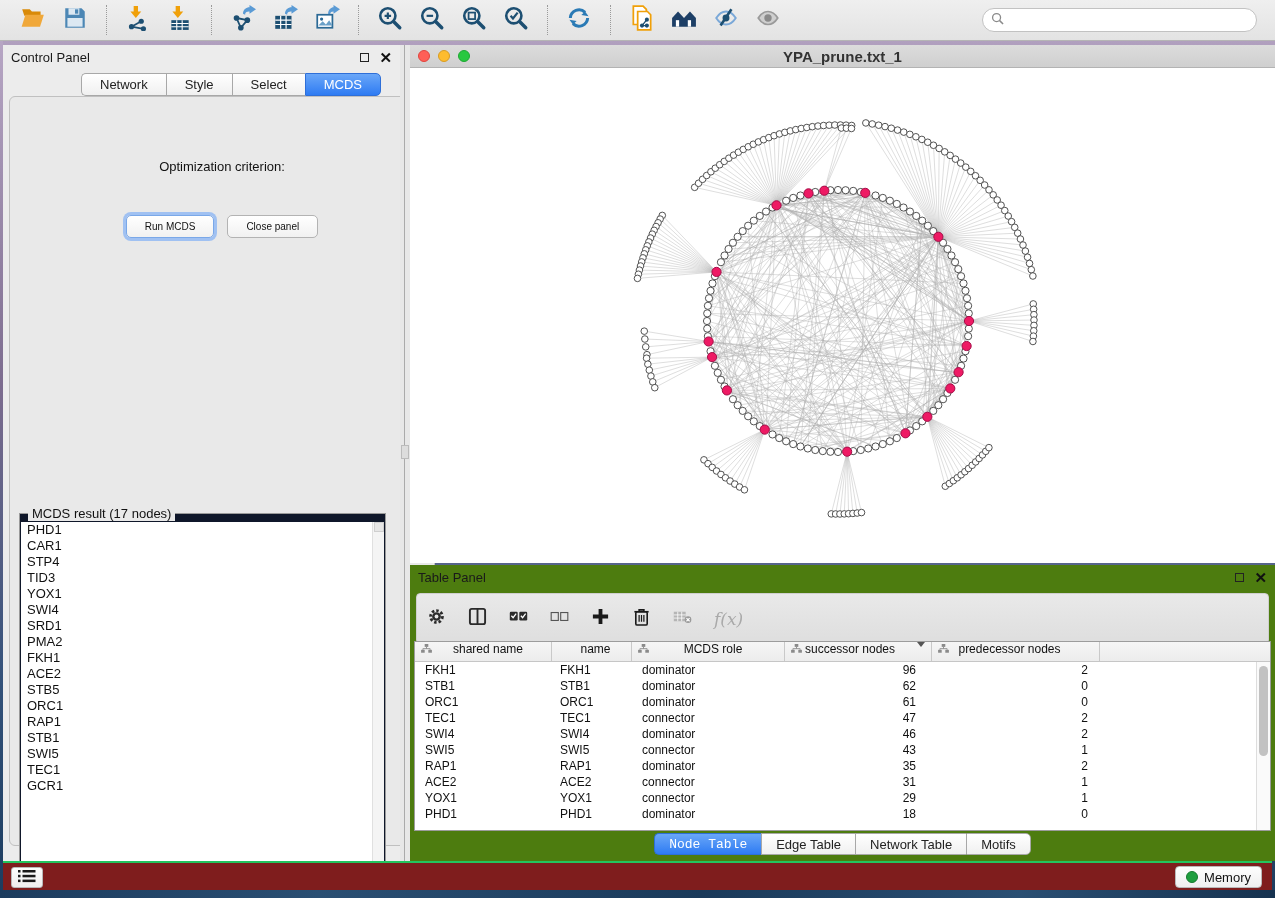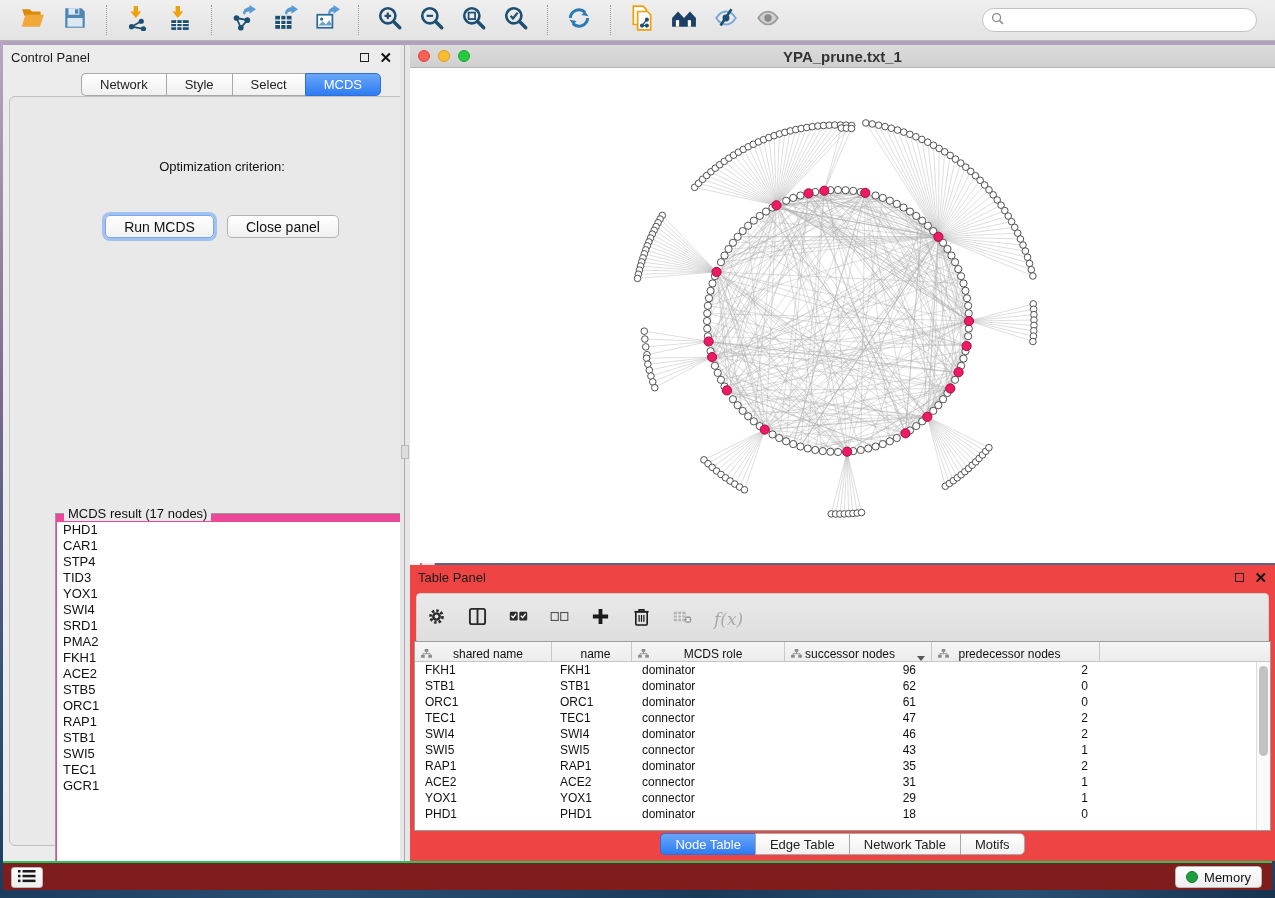--- a/index.html
+++ b/index.html
@@ -33,24 +33,24 @@
   .cp-tab.selected { background:linear-gradient(#6aa7f8,#2e7bf3); color:#fff; border-color:#2e6fd8; }
 
   .cp-pane { position:absolute; left:6px; top:51px; width:426px; height:750px; background:#e9e9e9; border:1px solid #c0c0c0; border-radius:6px; }
   .opt-label { position:absolute; left:0; top:62px; width:100%; text-align:center; font-size:13px; color:#111; }
   .opt-select { position:absolute; left:38px; top:85px; width:312px; height:24px; background:#fff; border:1px solid #b3b3b3; border-radius:4px; display:flex; align-items:center; font-size:13px; color:#111; padding-left:9px; }
   .opt-select .spin { position:absolute; right:1px; top:1px; width:21px; height:20px; border-radius:3px; background:linear-gradient(#6aa7f8,#2e7bf3); display:flex; flex-direction:column; align-items:center; justify-content:center; gap:1px; }
   .spin i { width:0; height:0; border-left:4px solid transparent; border-right:4px solid transparent; }
   .spin .up { border-bottom:4px solid #fff; }
   .spin .dn { border-top:4px solid #fff; }
   .cp-buttons { position:absolute; left:0; top:118px; width:100%; display:flex; justify-content:center; gap:13px; }
-  .btn { height:23px; padding:0 18px; background:linear-gradient(#ffffff,#f1f1f1); border:1px solid #b3b3b3; border-radius:5px; font-size:14px; color:#111; display:flex; align-items:center; }
+  .btn { height:23px; padding:0 18px; background:linear-gradient(#ffffff,#f1f1f1); border:1px solid #b3b3b3; border-radius:5px; font-size:10px; color:#111; display:flex; align-items:center; }
   .btn.focused { box-shadow:0 0 0 3px rgba(100,160,250,.55); border-color:#7aa8e8; }
 
-  .mcds-fieldset { position:absolute; left:9px; top:416px; width:367px; height:370px; border:1px solid #9a9a9a; background:#ec4899;margin-left:36px; }
+  .mcds-fieldset { position:absolute; left:9px; top:416px; width:367px; height:370px; border:1px solid #9a9a9a; background:#0f172a; }
   .mcds-legend { position:absolute; left:8px; top:-8px; background:#e9e9e9; padding:0 4px; font-size:13px; color:#111; }
   .mcds-list { position:absolute; left:1px; top:8px; right:13px; bottom:1px; overflow:hidden; background:#fff; }
   .mcds-item { font-size:13px; line-height:16px; padding-left:6px; color:#111; }
   .mcds-scroll { position:absolute; right:1px; top:8px; width:12px; bottom:1px; background:#f4f4f4; border-left:1px solid #e0e0e0; }
   .mcds-scroll .cap { position:absolute; left:1px; top:0; width:10px; height:10px; background:#e6e6e6; border:1px solid #cfcfcf; }
 
   
   .vsplit { position:absolute; left:400px; top:45px; width:10px; height:816px; background:#e7e7e7; }
   .vsplit .line { position:absolute; left:4px; top:0; width:1px; height:100%; background:#aaa; }
   .vsplit .handle { position:absolute; left:1px; top:400px; width:8px; height:14px; background:#ddd; border:1px solid #bbb; }
@@ -60,48 +60,48 @@
   .net-titlebar { height:23px; background:linear-gradient(#dcdcdc,#cfcfcf); border-bottom:1px solid #b3b3b3; display:flex; align-items:center; padding:0 8px; position:relative; }
   .lights { display:flex; gap:8px; }
   .light { width:12px; height:12px; border-radius:50%; }
   .light.red { background:#ff5f57; border:1px solid #e0443e; }
   .light.yellow { background:#febc2e; border:1px solid #d89c22; }
   .light.green { background:#28c840; border:1px solid #1da832; }
   .net-title { position:absolute; left:0; width:100%; text-align:center; font-size:15px; font-weight:bold; color:#333; }
   .net-canvas { position:relative; width:865px; height:495px; background:#fff; }
 
   
-  .table-panel { position:absolute; left:410px; top:565px; width:865px; height:296px; background:#ef4444; }
+  .table-panel { position:absolute; left:410px; top:565px; width:865px; height:296px; background:#4d7c0f; }
   .tp-toolbar { position:absolute; left:6px; top:28px; width:853px; height:51px; background:linear-gradient(#e9e9e9,#dedede); border:1px solid #cfcfcf; border-radius:4px; display:flex; align-items:center; padding:0 10px; gap:22px; }
   .tp-icon { display:flex; align-items:center; justify-content:center; }
   .tp-icon svg { width:19px; height:19px; }
   .fx-label { font-family:"DejaVu Serif", serif; font-style:italic; font-size:17px; color:#a9a9a9; }
 
   .ntable { position:absolute; left:4px; top:76px; width:857px; height:190px; background:#fff; border:1px solid #9c9c9c; }
   .thead { display:flex; height:20px; background:linear-gradient(#f6f6f6,#ececec); border-bottom:1px solid #c6c6c6; }
-  .thcell { position:relative; display:flex; align-items:flex-end; justify-content:center; font-size:12px; color:#111; border-right:1px solid #c9c9c9; }
+  .thcell { position:relative; display:flex; align-items:flex-start; justify-content:center; font-size:12px; color:#111; border-right:1px solid #c9c9c9; }
   .thcell .tree { position:absolute; left:6px; }
   .thcell .caret { position:absolute; right:6px; width:0; height:0; border-left:4px solid transparent; border-right:4px solid transparent; border-top:5px solid #555; }
   .tbody { position:absolute; left:0; top:20px; right:14px; bottom:0; overflow:hidden; }
   .trow { display:flex; height:16px; align-items:center; }
   .tcell { font-size:12px; color:#111; overflow:hidden; white-space:nowrap; }
   .c0 { width:137px; padding-left:10px; }
   .c1 { width:80px; padding-left:8px; }
   .c2 { width:153px; padding-left:10px; }
   .c3 { width:147px; text-align:right; padding-right:16px; }
   .c4 { width:168px; text-align:right; padding-right:12px; }
   .th-fill { flex:1; border-right:none; }
   .vscroll { position:absolute; right:0; top:20px; width:14px; bottom:0; background:#fafafa; border-left:1px solid #ddd; }
   .vscroll .thumb { position:absolute; left:2px; top:4px; width:9px; height:90px; background:#c2c2c2; border-radius:5px; }
 
   .tp-tabs { position:absolute; left:0; top:268px; width:100%; display:flex; justify-content:center; }
   .tp-tab { height:22px; padding:0 14px; background:linear-gradient(#ffffff,#f0f0f0); border:1px solid #a8a8a8; border-right:none; font-size:13px; color:#222; display:flex; align-items:center; }
   .tp-tab:first-child { border-radius:5px 0 0 5px; }
   .tp-tab:last-child { border-right:1px solid #a8a8a8; border-radius:0 5px 5px 0; }
-  .tp-tab.selected { background:linear-gradient(#6aa7f8,#2e7bf3); color:#fff; border-color:#2e6fd8; }
+  .tp-tab.selected { background:linear-gradient(#6aa7f8,#2e7bf3); color:#fff; border-color:#2e6fd8;font-family:Liberation Mono, monospace; }
 
   
   .statusbar { position:absolute; left:3px; top:861px; width:1269px; height:29px; background:#7f1d1d; border-top:2px solid #22c55e; }
   .list-btn { position:absolute; left:8px; top:4px; width:32px; height:21px; background:linear-gradient(#fdfdfd,#efefef); border:1px solid #b9b9b9; border-radius:3px; display:flex; align-items:center; justify-content:center; }
   .memory-btn { position:absolute; right:10px; top:3px; height:22px; padding:0 10px; background:linear-gradient(#fdfdfd,#efefef); border:1px solid #b9b9b9; border-radius:4px; display:flex; align-items:center; gap:6px; font-size:13px; color:#111; }
   .memory-dot { width:12px; height:12px; border-radius:50%; background:#1e9e3e; border:1px solid #157a2e; }
 
   .desktop-left { position:absolute; left:0; top:41px; width:3px; height:857px; background:linear-gradient(180deg,#b7a6c4,#7d6c8f 40%,#33527a 75%,#1c3c5e); }
   .desktop-bottom { position:absolute; left:0; top:890px; width:1275px; height:8px; background:linear-gradient(90deg,#1c3c5e,#2a4f73 25%,#1a3a5a 55%,#2a4f73 80%,#16324f); }
 </style>

